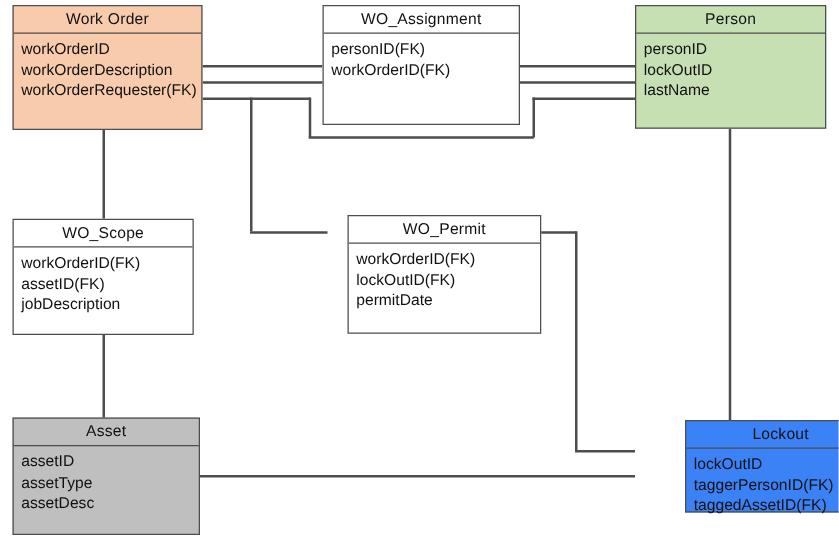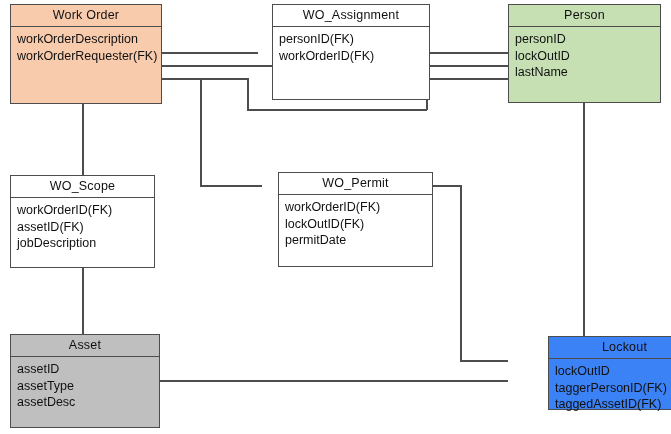--- a/index.html
+++ b/index.html
@@ -68,25 +68,26 @@
     <div class="conn h" style="left: 200px; top: 185px; width: 62px;"></div>
     <div class="conn v" style="left: 82px; top: 268px; height: 67px;"></div>
     <div class="conn h" style="left: 417px; top: 185px; width: 44px;"></div>
     <div class="conn v" style="left: 460px; top: 185px; height: 176px;"></div>
     <div class="conn h" style="left: 460px; top: 360px; width: 48px;"></div>
     <div class="conn v" style="left: 583px; top: 103px; height: 233px;"></div>
     <div class="conn h" style="left: 160px; top: 380px; width: 348px;"></div>
     <div class="entity" style="left: 10px; top: 4px; width: 152px; height: 100px; background: rgb(248, 203, 173);">
       <div class="entity-header">Work Order</div>
       <div class="entity-body">
+        <div class="attr">workOrderID</div>
         <div class="attr">workOrderDescription</div>
         <div class="attr">workOrderRequester(FK)</div>
       </div>
     </div>
-    <div class="entity" style="left: 258px; top: 4px; width: 158px; height: 96px; background: rgb(255, 255, 255); margin-left: 14px;">
+    <div class="entity" style="left: 258px; top: 4px; width: 158px; height: 96px; background: rgb(255, 255, 255);">
       <div class="entity-header">WO_Assignment</div>
       <div class="entity-body">
         <div class="attr">personID(FK)</div>
         <div class="attr">workOrderID(FK)</div>
       </div>
     </div>
     <div class="entity" style="left: 508px; top: 4px; width: 153px; height: 99px; background: rgb(198, 224, 180);">
       <div class="entity-header">Person</div>
       <div class="entity-body">
         <div class="attr">personID</div>

